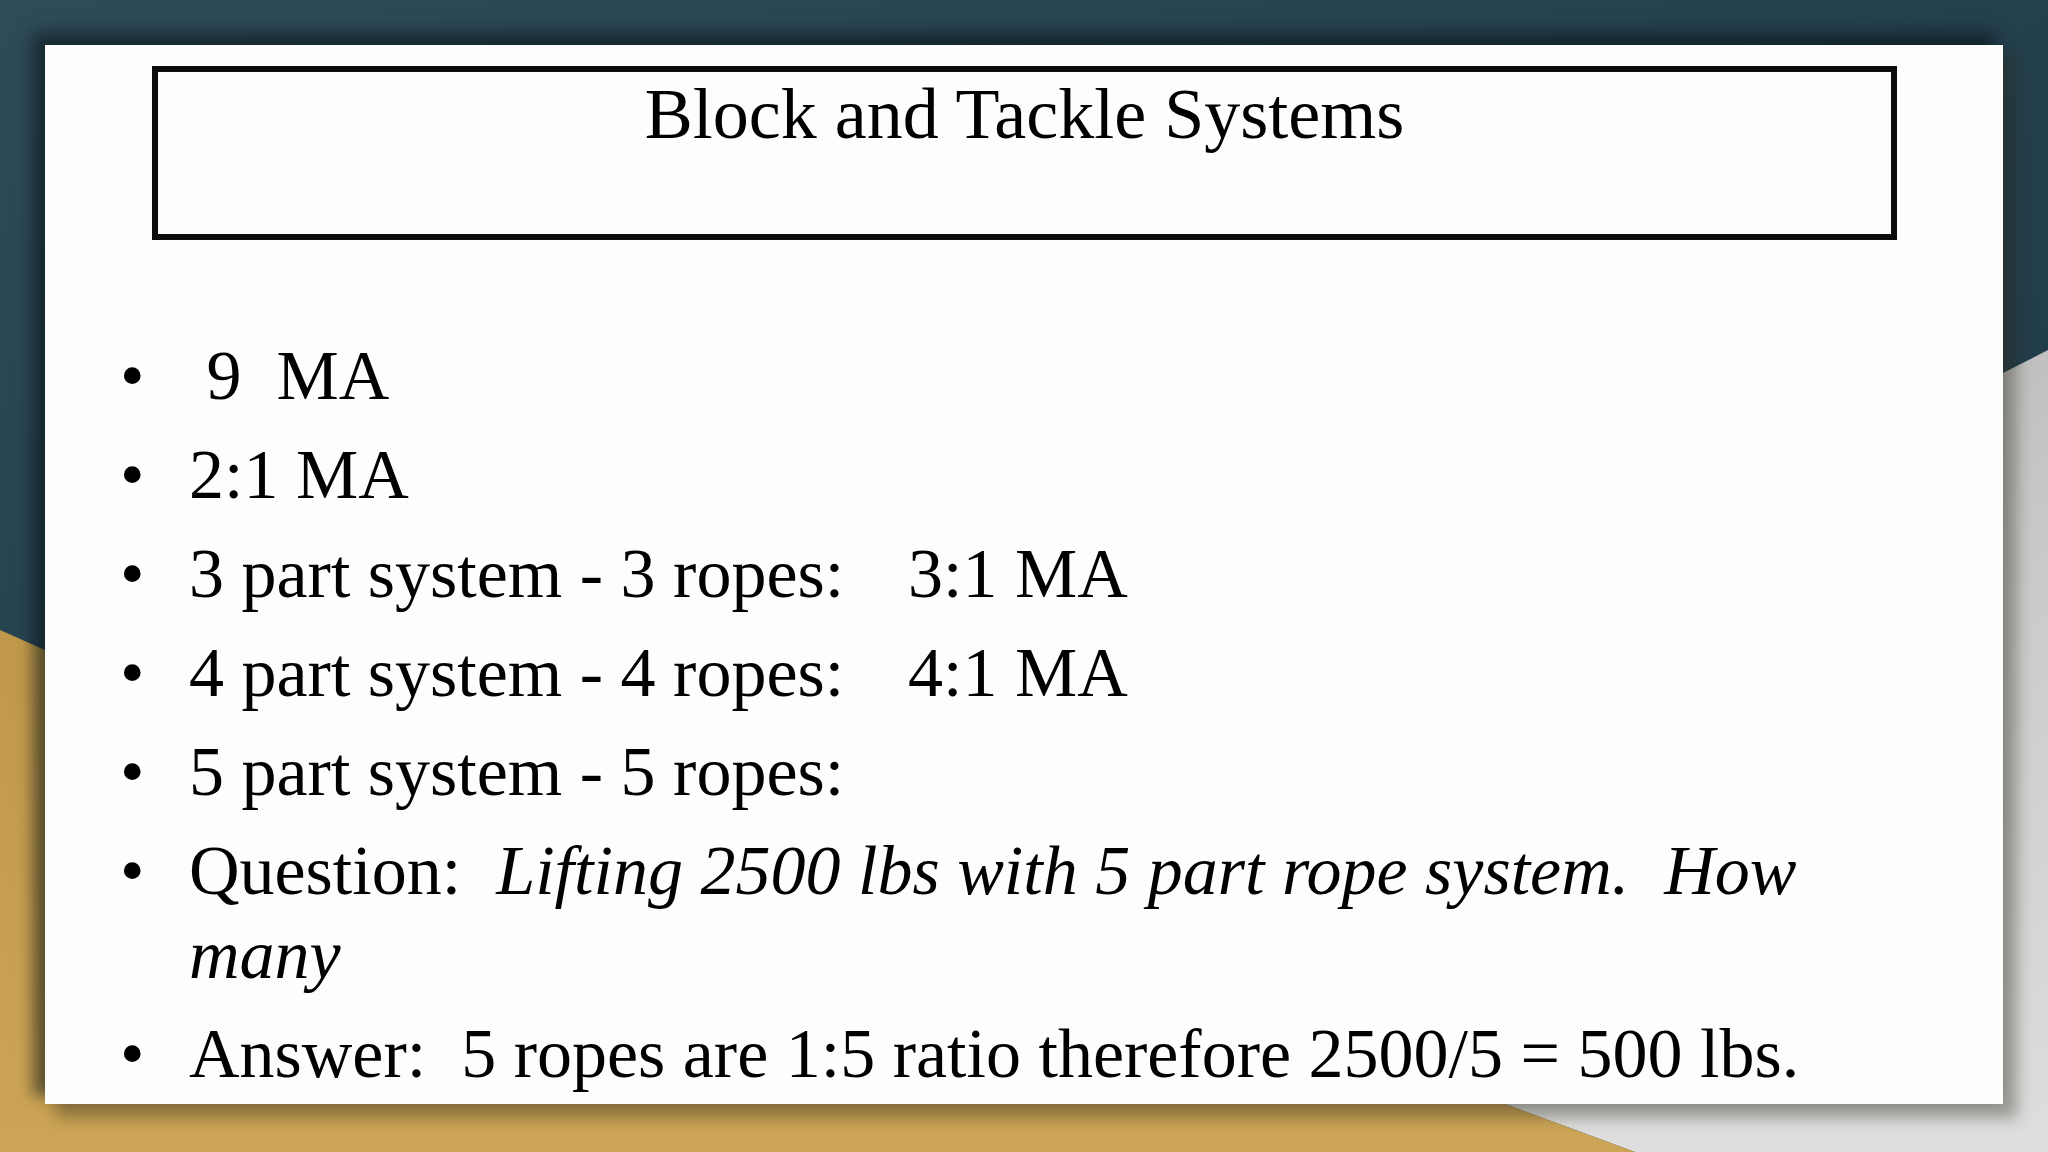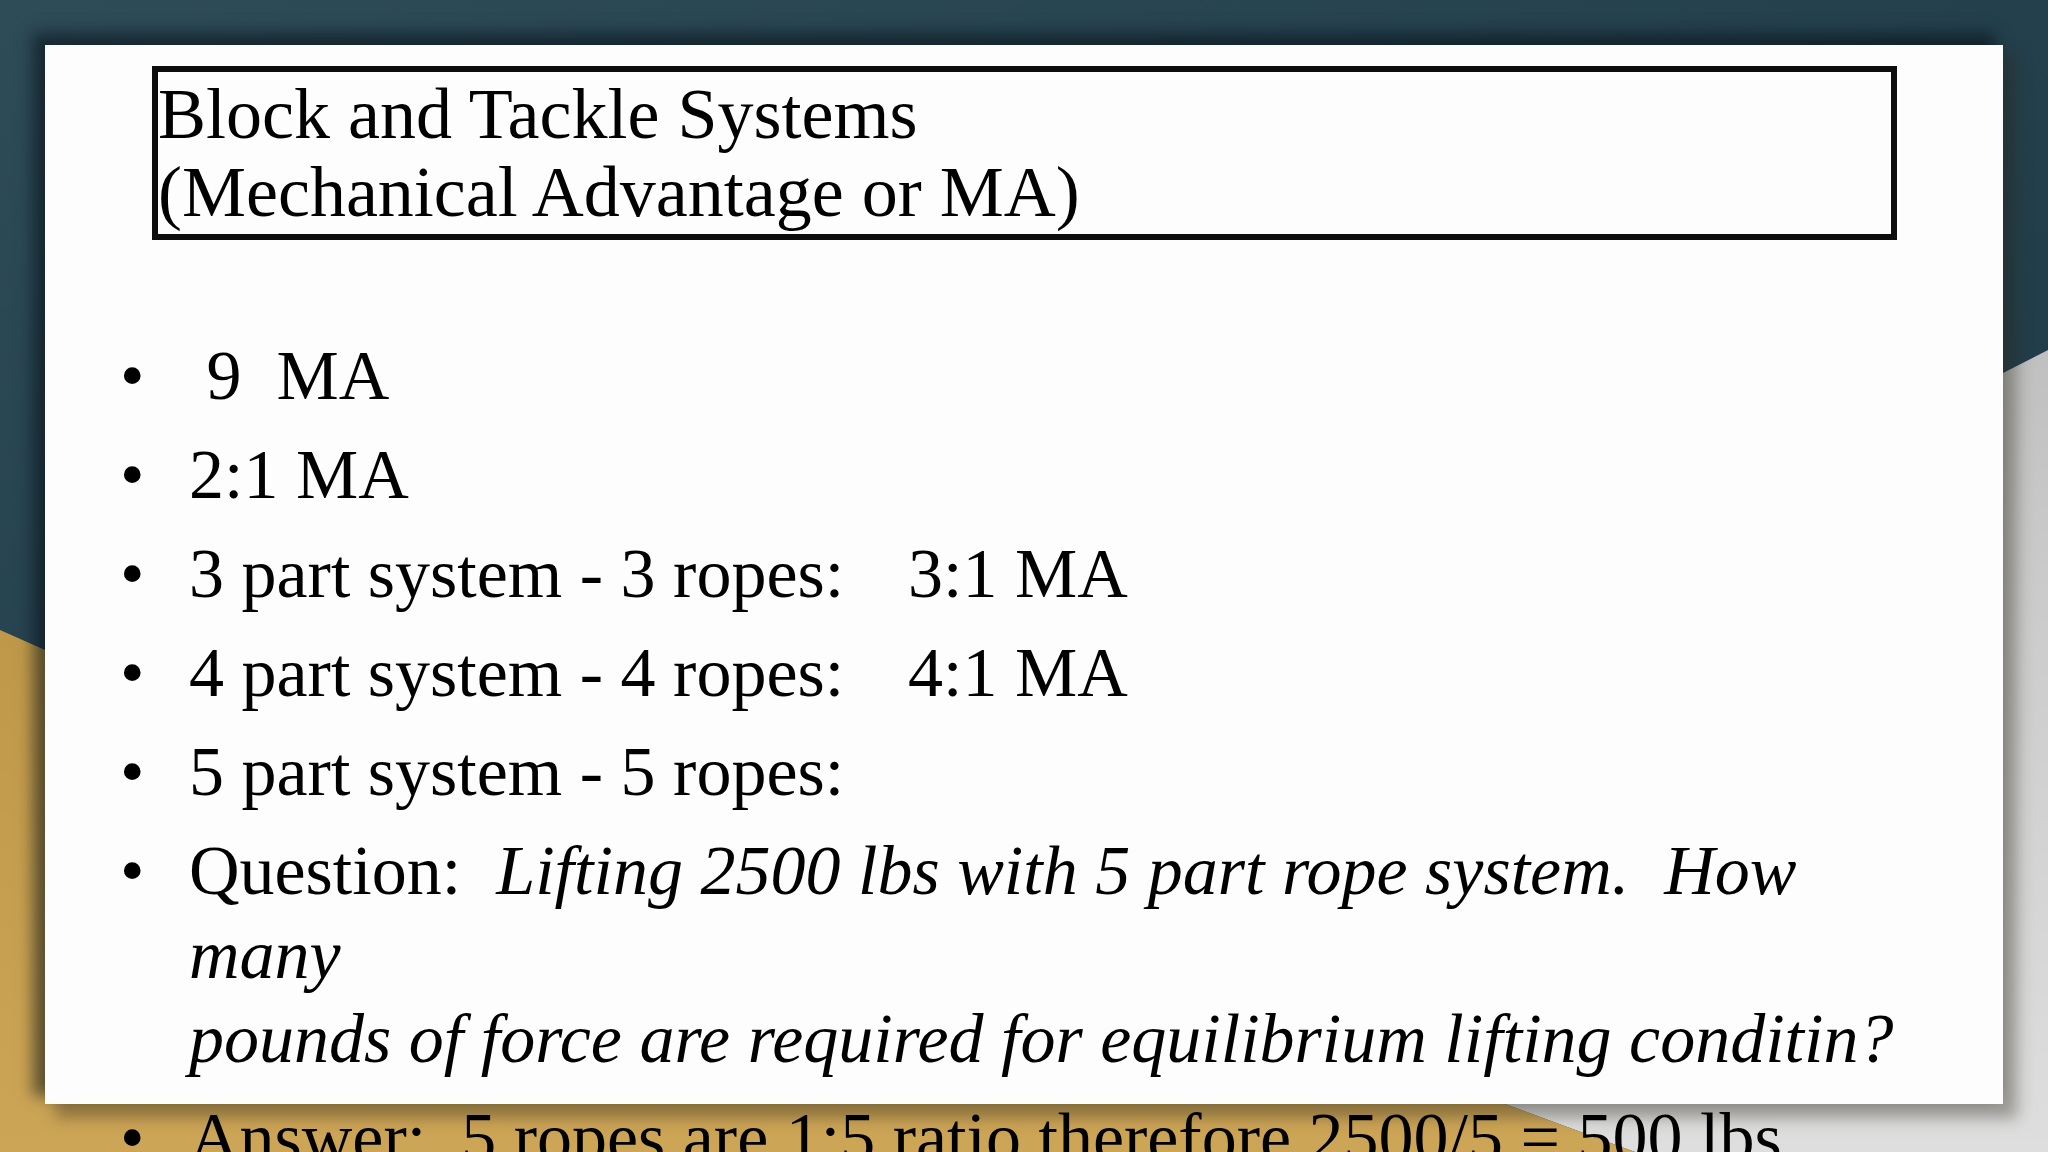--- a/index.html
+++ b/index.html
@@ -36,21 +36,21 @@
     box-shadow: -10px -10px 14px 2px rgba(6, 16, 22, 0.55),
                  12px  12px 14px 2px rgba(45, 42, 28, 0.38);
   }
   .title-box {
     position: absolute;
     box-sizing: border-box;
     left: 107px; top: 21px;
     width: 1745px; height: 174px;
     border: 6px solid var(--title-border, #0d0d0d);
     padding-top: 3px;
-    text-align: left;
+    text-align: center;
   }
   .title-line {
     font-size: 72px;
     line-height: 78px;
     white-space: pre;
   }
   .content {
     position: absolute;
     left: 75px; top: 289px;
     right: 50px;
@@ -80,21 +80,20 @@
 <body>
 
 <div class="stage">
   <div class="frame-layer frame-gray"></div>
   <div class="frame-layer frame-gold"></div>
 
   <div class="slide">
 
     <div class="title-box">
       <div class="title-line">Block and Tackle Systems</div>
-      <div class="title-line">(Mechanical Advantage or MA)</div>
     </div>
 
     <ul class="content">
 
       <li class="row">
         <span class="marker">•</span>
         <span class="pre"> 9  MA</span>
       </li>
 
       <li class="row">
@@ -116,21 +115,20 @@
 
       <li class="row">
         <span class="marker">•</span>
         <span class="label pre">5 part system - 5 ropes:</span>
       </li>
 
       <li class="row">
         <span class="marker">•</span>
         <div class="qa">
           <div><span class="pre">Question:  </span><span class="pre italic">Lifting 2500 lbs with 5 part rope system.  How many</span></div>
-          <div class="pre italic">pounds of force are required for equilibrium lifting conditin?</div>
         </div>
       </li>
 
       <li class="row">
         <span class="marker">•</span>
         <span class="pre">Answer:  5 ropes are 1:5 ratio therefore 2500/5 = 500 lbs.</span>
       </li>
 
     </ul>
   </div>

